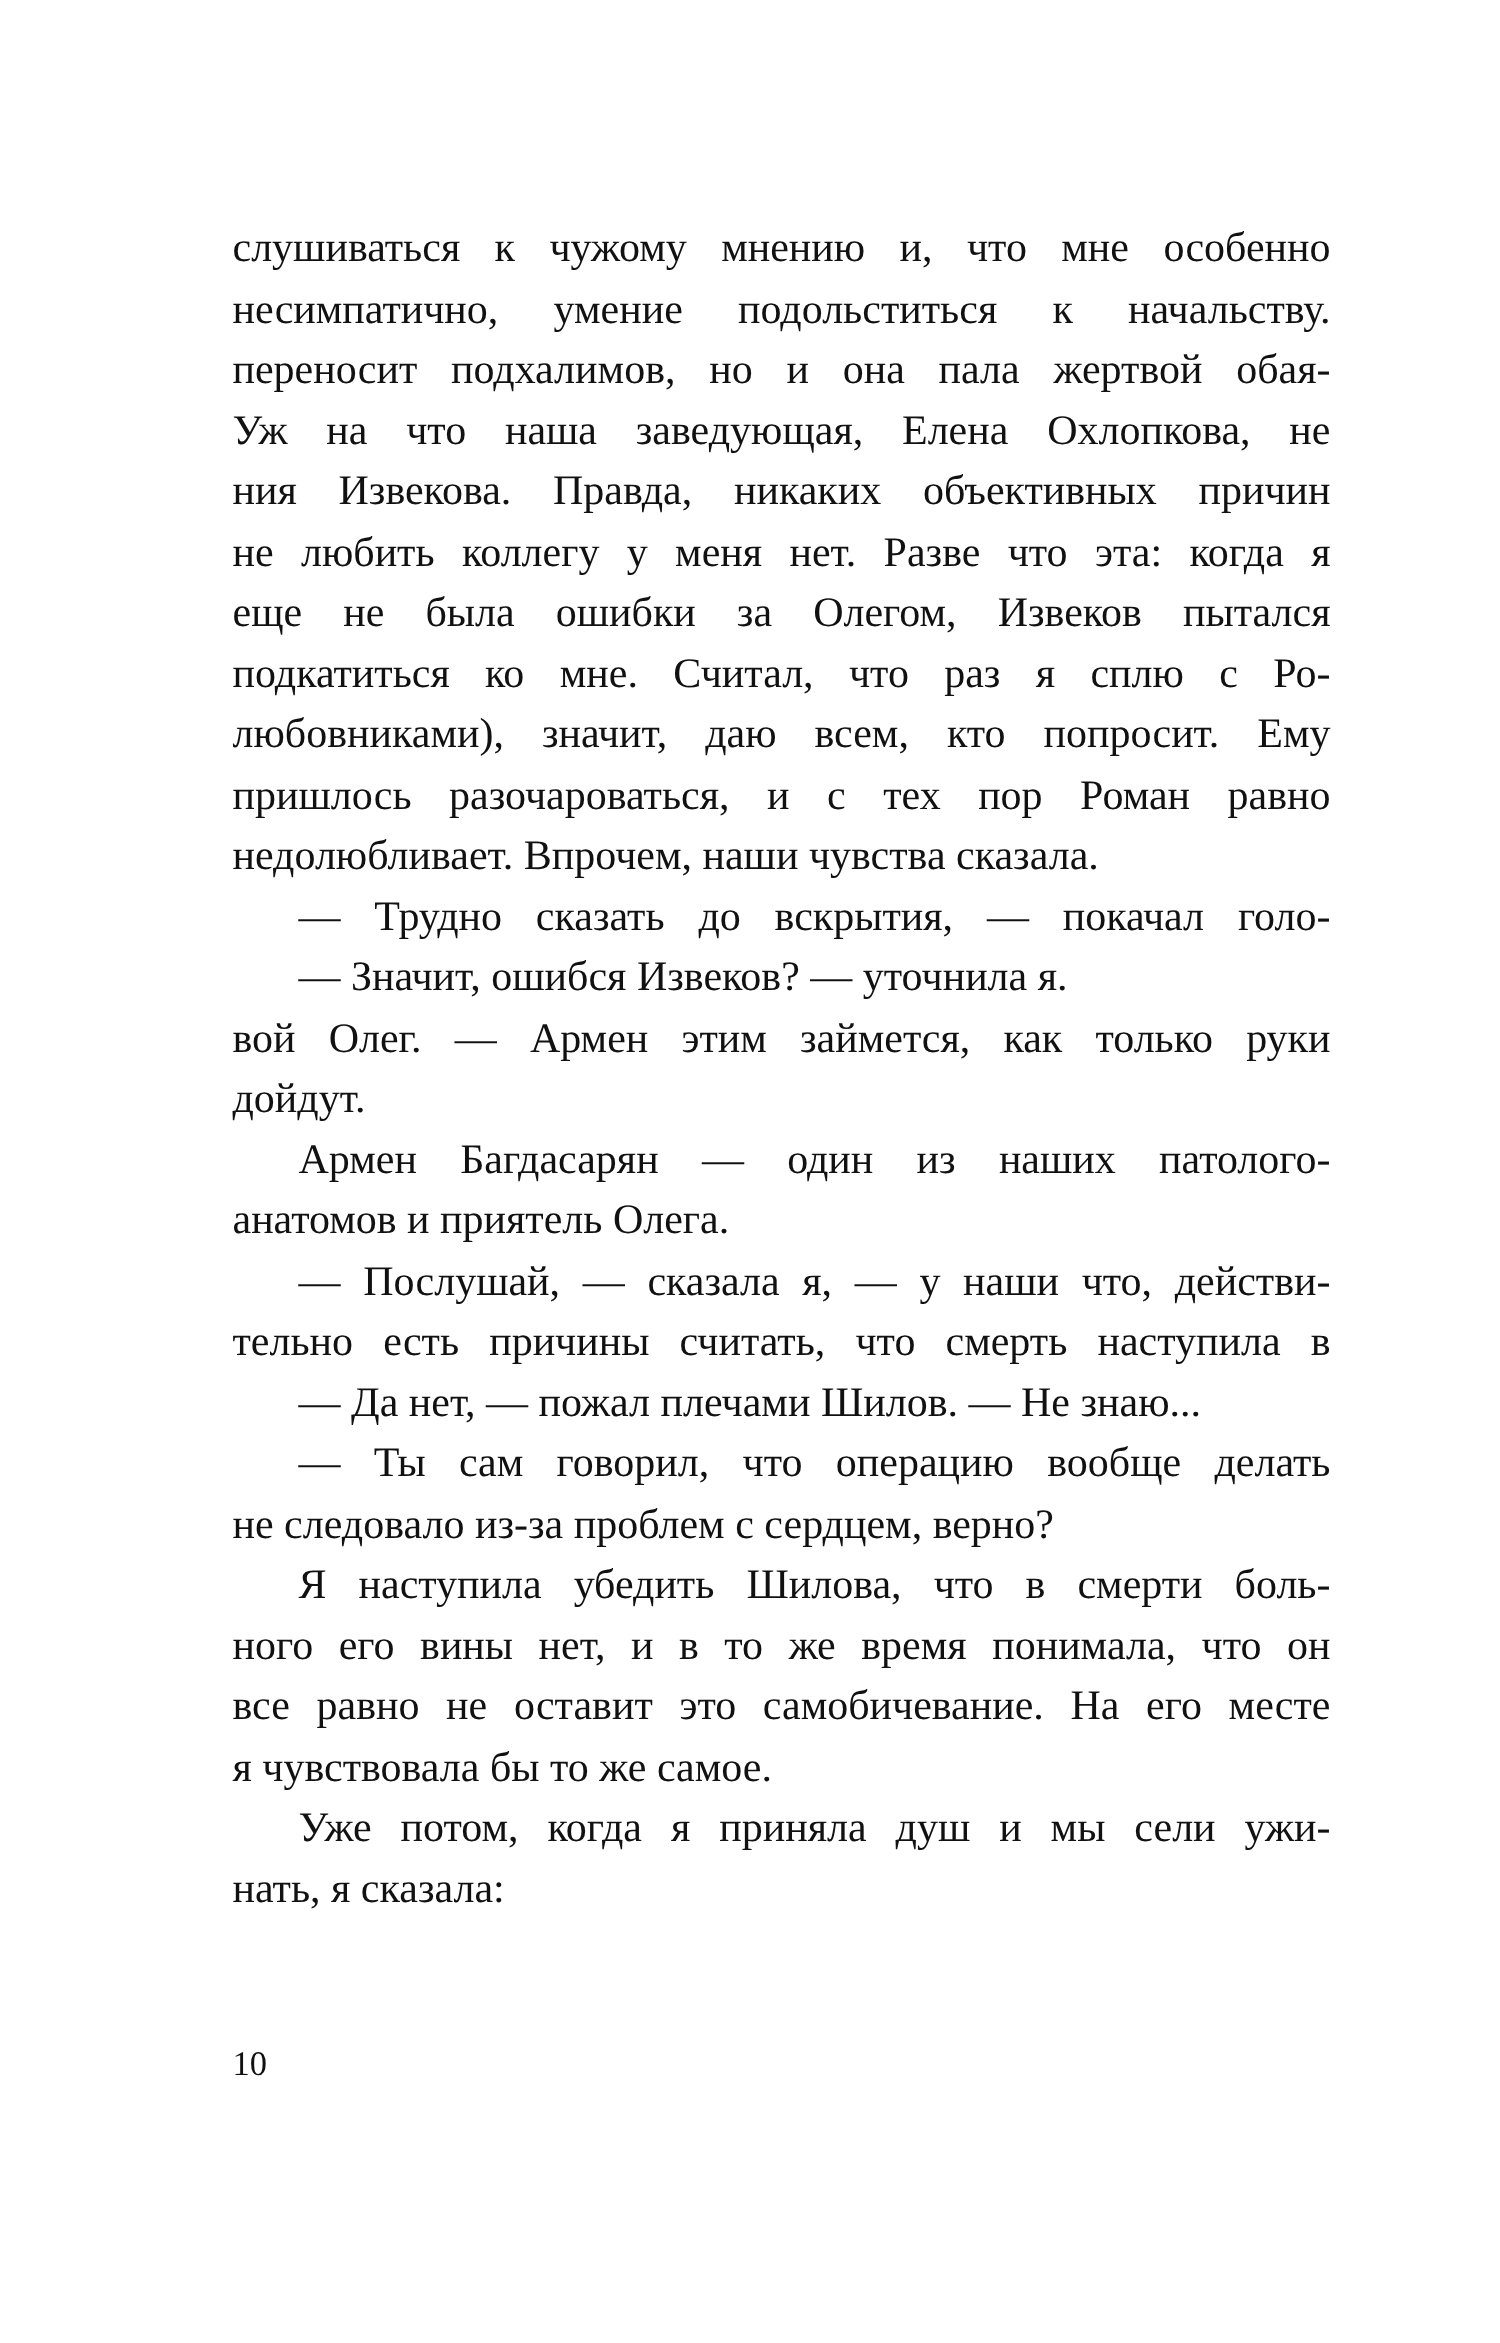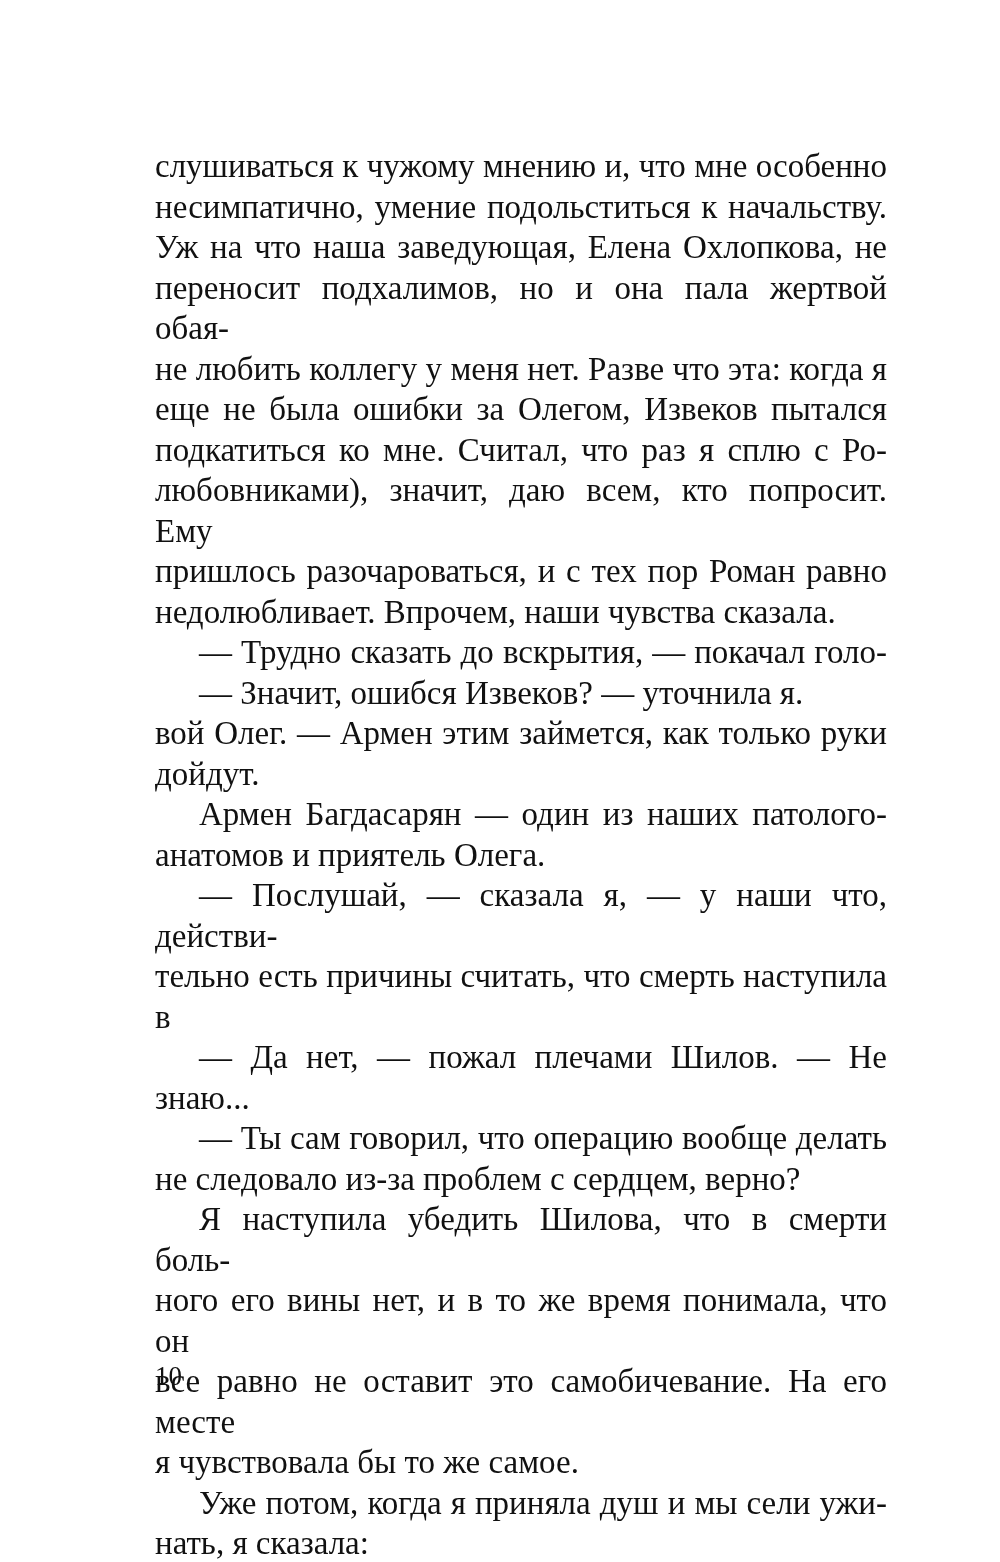--- a/index.html
+++ b/index.html
@@ -15,52 +15,53 @@
     background: #ffffff;
     overflow: hidden;
     font-family: "Liberation Serif", "DejaVu Serif", serif;
     color: #111111;
   }
   .text-block {
     position: absolute;
     left: 155px;
     top: 146px;
     width: 732px;
-    font-size: 33px;
+    font-size: 28px;
     line-height: 40.5px;
   }
   .line {
     text-align: justify;
     text-align-last: justify;
     white-space: normal;
   }
   .line.last {
     text-align-last: left;
   }
   .line.indent {
     text-indent: 44px;
   }
   .page-number {
     position: absolute;
     left: 155px;
     top: 1360px;
-    font-size: 27px;
+    font-size: 23px;
     line-height: 32px;
     color: #111111;
   }
 </style>
 </head>
 <body>
 
 <div class="page">
   <div class="text-block" id="text-block">
       <div class="line">слушиваться к чужому мнению и, что мне особенно</div>
       <div class="line">несимпатично, умение подольститься к начальству.</div>
+      <div class="line">переносит подхалимов, но и она пала жертвой обая-</div>
       <div class="line">Уж на что наша заведующая, Елена Охлопкова, не</div>
-      <div class="line">переносит подхалимов, но и она пала жертвой обая-</div>
+      <div class="line">ния Извекова. Правда, никаких объективных причин</div>
       <div class="line">не любить коллегу у меня нет. Разве что эта: когда я</div>
       <div class="line">еще не была ошибки за Олегом, Извеков пытался</div>
       <div class="line">подкатиться ко мне. Считал, что раз я сплю с Ро-</div>
       <div class="line">любовниками), значит, даю всем, кто попросит. Ему</div>
       <div class="line">пришлось разочароваться, и с тех пор Роман равно</div>
       <div class="line last">недолюбливает. Впрочем, наши чувства сказала.</div>
       <div class="line indent">— Трудно сказать до вскрытия, — покачал голо-</div>
       <div class="line last indent">— Значит, ошибся Извеков? — уточнила я.</div>
       <div class="line">вой Олег. — Армен этим займется, как только руки</div>
       <div class="line last">дойдут.</div>

